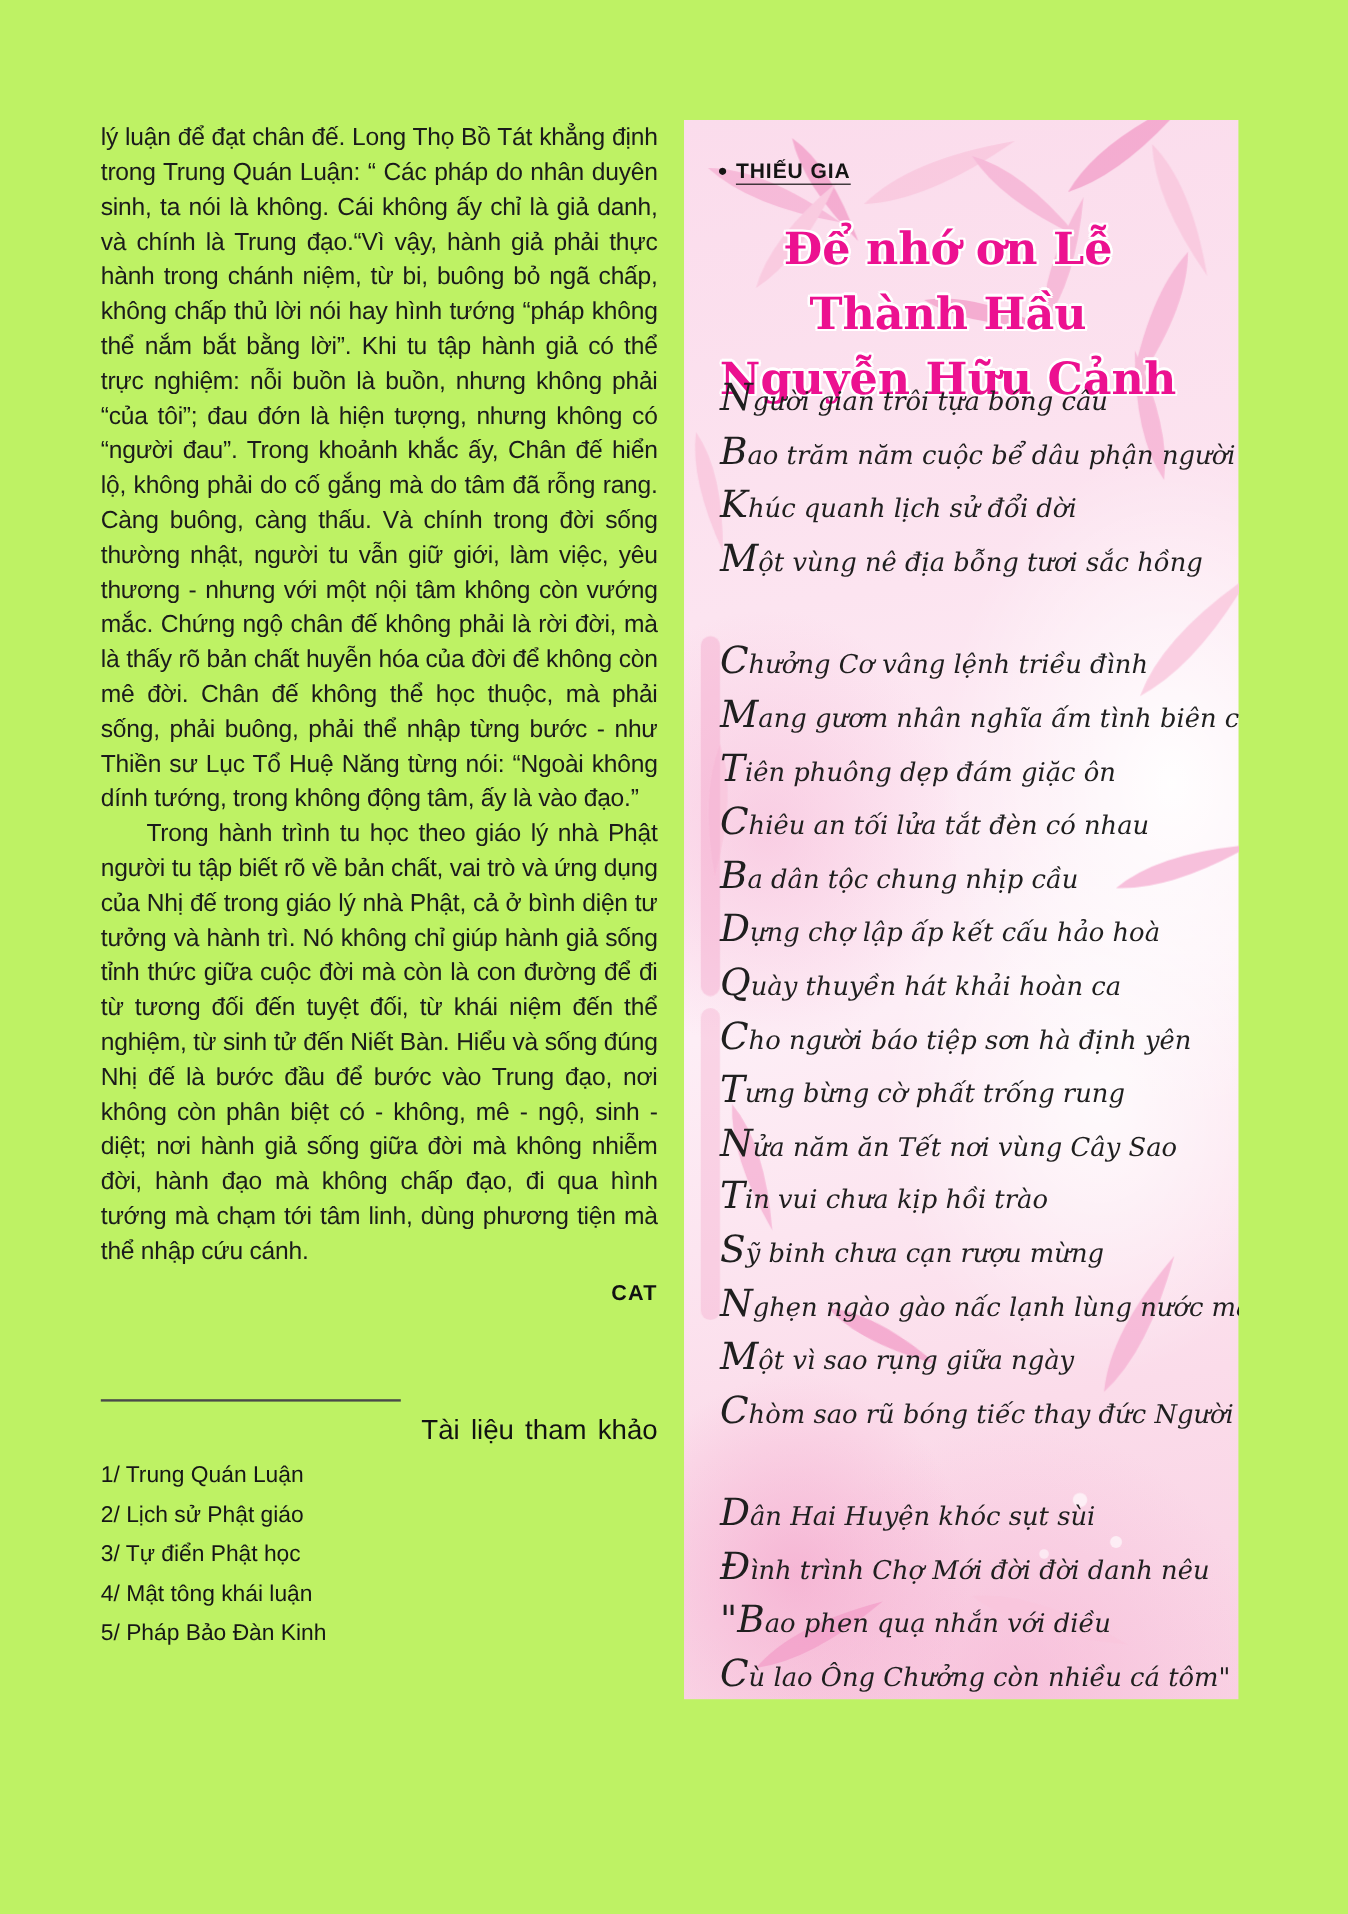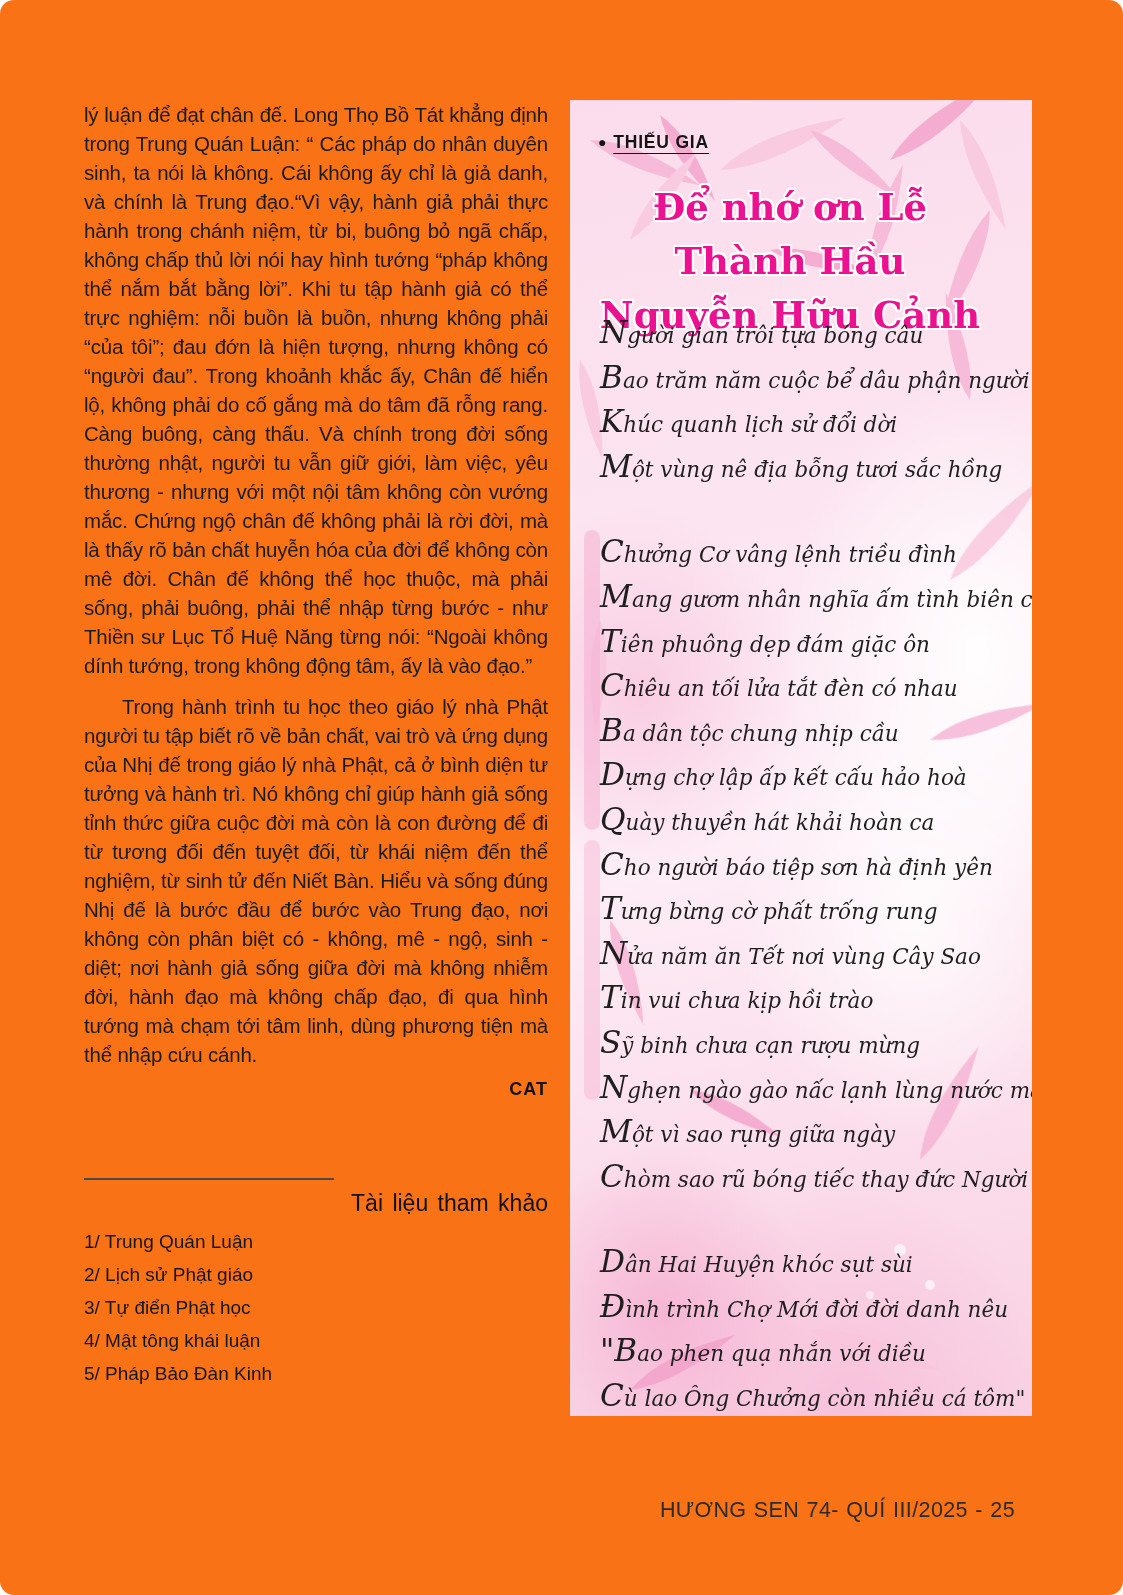--- a/index.html
+++ b/index.html
@@ -1,34 +1,33 @@
 <!DOCTYPE html>
 <html><head>
 <meta charset="utf-8">
 <style>
   html,body{margin:0;padding:0;background:#ffffff;}
   .page{
     position:relative;
     width:1123px;height:1595px;
-    background:#f97316;
+    background:#bef264;
     font-family:"Liberation Sans",sans-serif;
     overflow:hidden;
-    border-radius:14px;
   }
   
   .left-col{
     position:absolute;left:84px;top:100px;width:464px;
     color:#1b1b1b;
   }
   .body-para{
     font-size:20.5px;line-height:29px;text-align:justify;
     margin:0 0 0 0;
     letter-spacing:-0.2px;
   }
-  .body-para.indent{text-indent:38px;margin-top:12px;}
+  .body-para.indent{text-indent:38px;margin-top:0;}
   .signature{
     text-align:right;font-weight:bold;font-size:18px;
     letter-spacing:1px;margin-top:10px;color:#111;
   }
   .references{margin-top:78px;}
   .ref-rule{width:250px;border:none;border-top:2px solid #4a4a4a;margin:0 0 10px 0;}
   .ref-title{
     font-size:23px;font-weight:normal;color:#111;
     padding-left:30px;margin:0 0 8px 0;word-spacing:3px;text-align:right;
   }
@@ -169,15 +168,14 @@
       <div class="stanza">
         <div class="poem-line">Dân Hai Huyện khóc sụt sùi</div>
         <div class="poem-line">Đình trình Chợ Mới đời đời danh nêu</div>
         <div class="poem-line">"Bao phen quạ nhắn với diều</div>
         <div class="poem-line">Cù lao Ông Chưởng còn nhiều cá tôm"</div>
 
       </div>
     </div>
   </div>
 
-  <div class="footer">HƯƠNG SEN 74- QUÍ III/2025 - 25</div>
 
 </div>
 
 </body></html>

